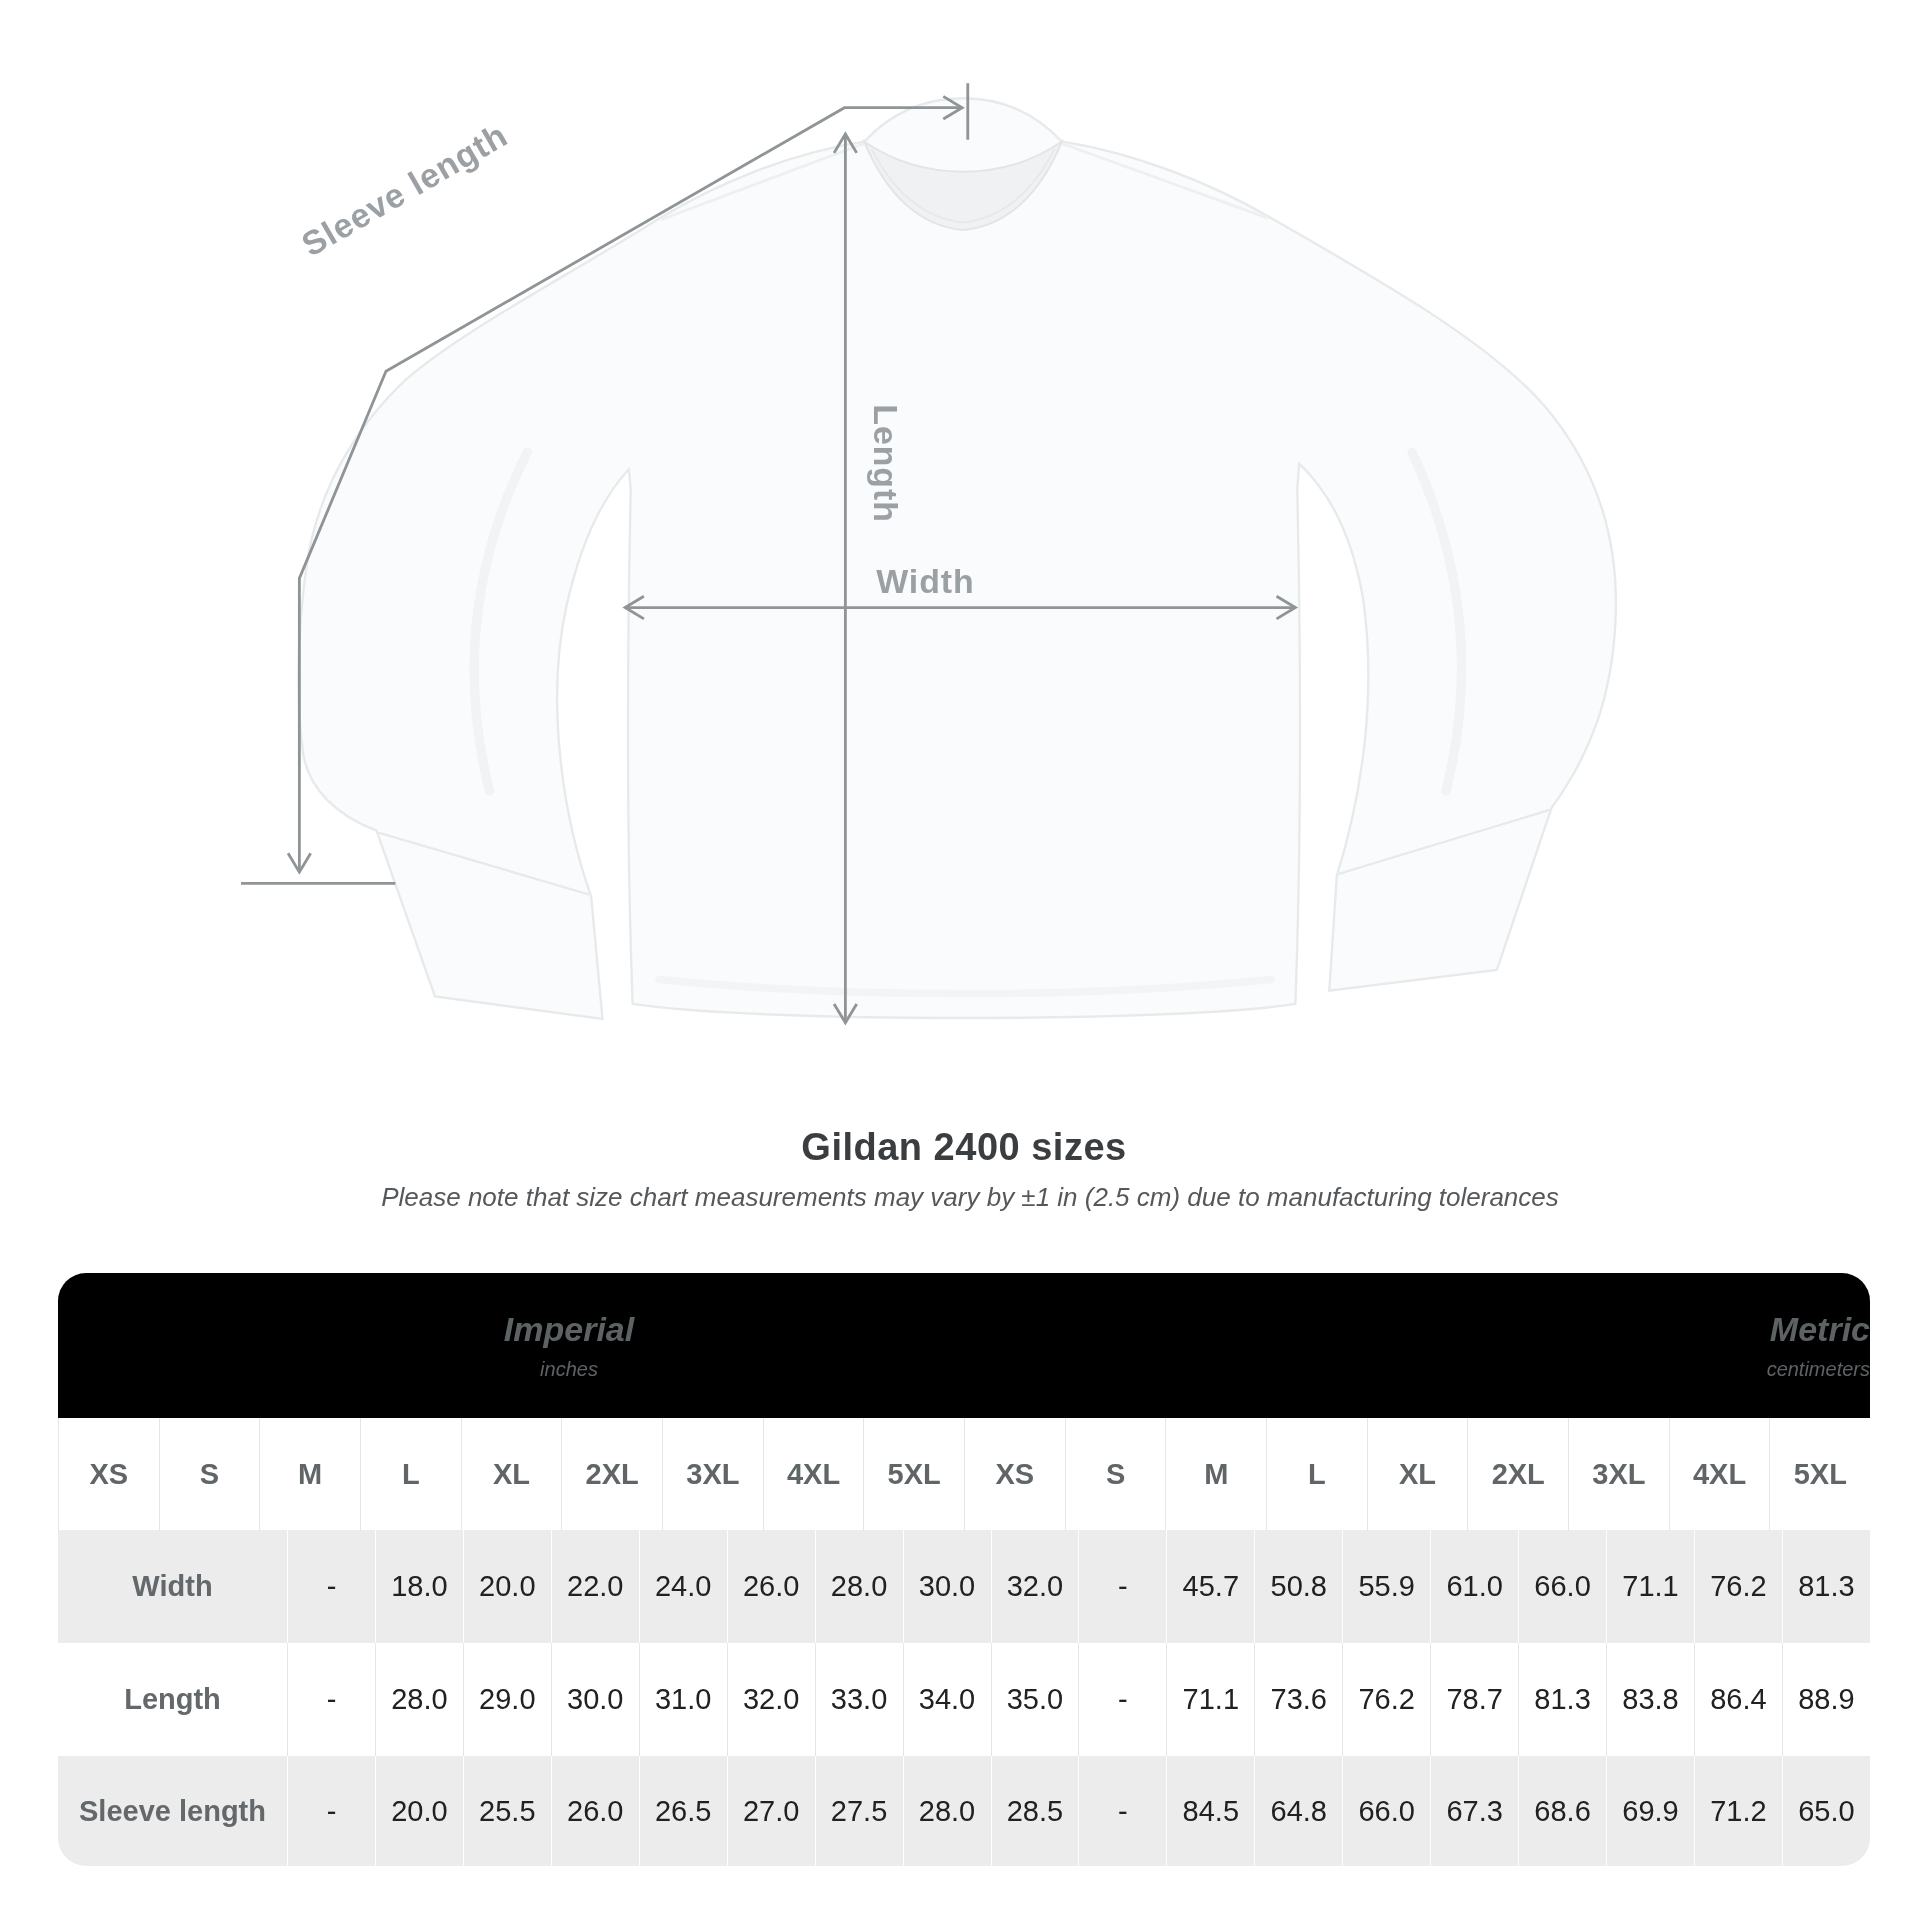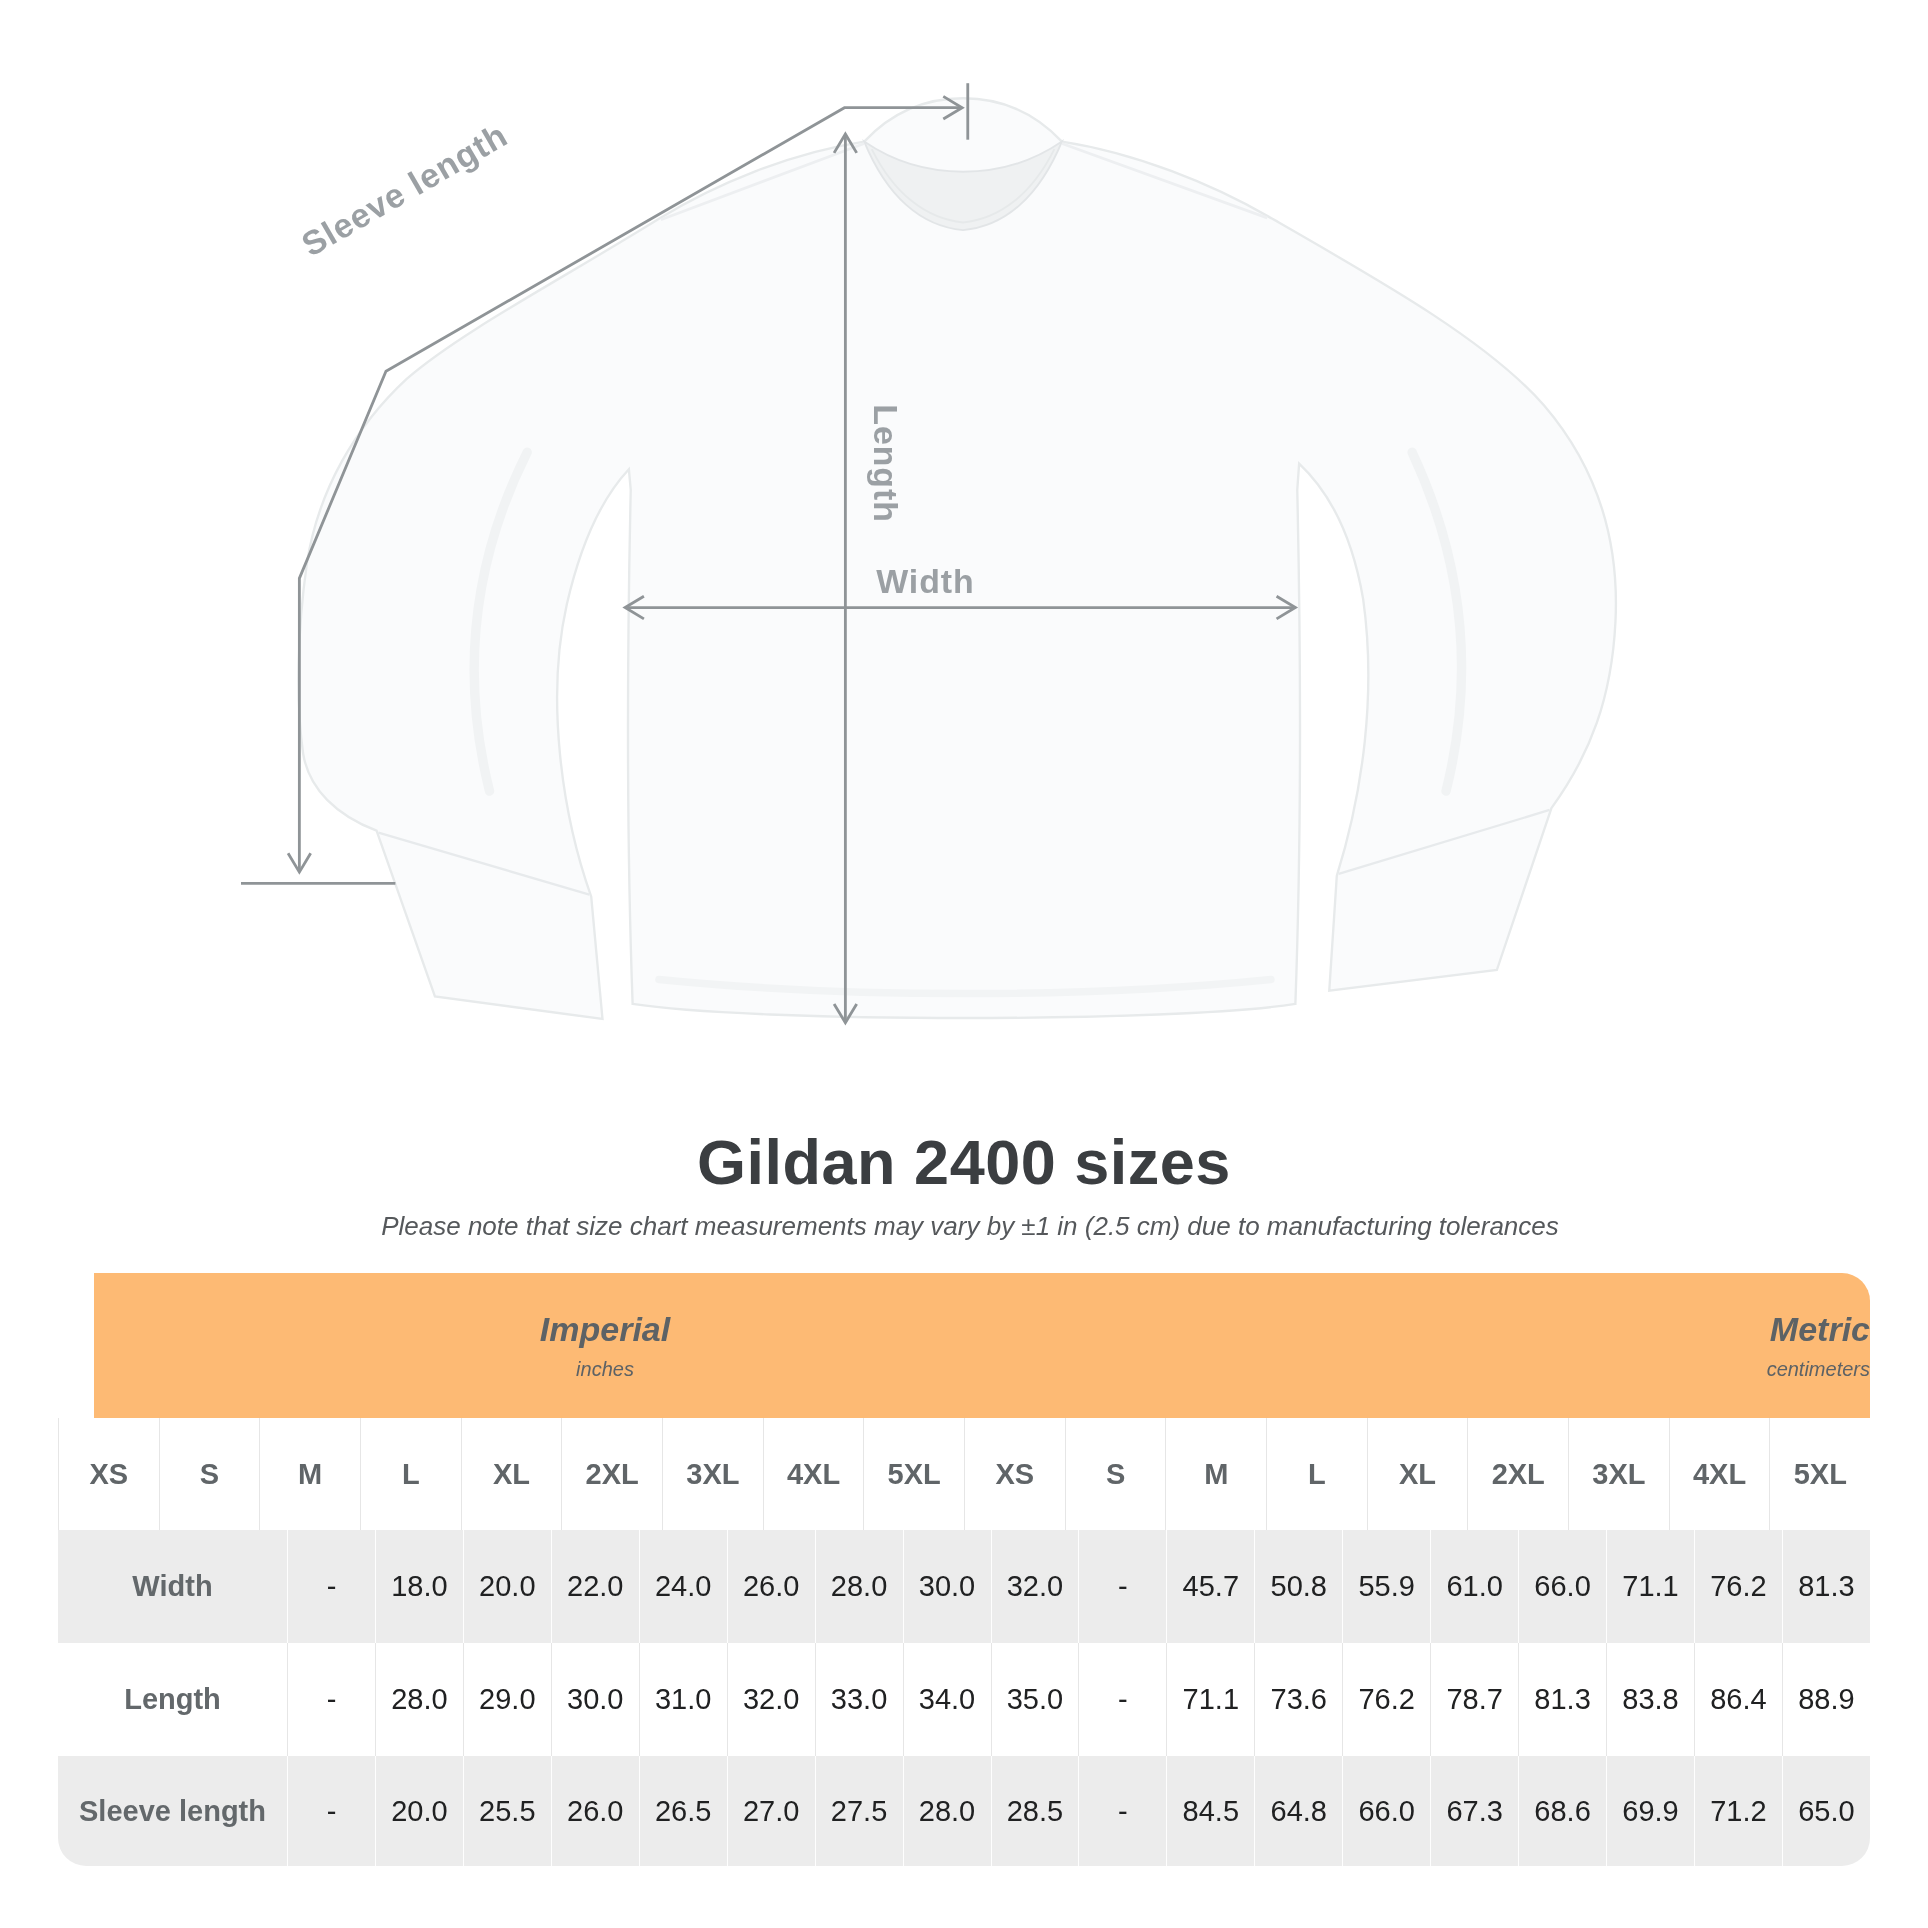--- a/index.html
+++ b/index.html
@@ -3,27 +3,27 @@
 <meta charset="utf-8">
 <style>
   html,body{margin:0;padding:0;background:#ffffff;}
   .canvas{
     position:relative;width:1928px;height:1928px;background:#ffffff;overflow:hidden;
     font-family:"Liberation Sans", sans-serif;
   }
   svg.diagram{position:absolute;top:0;left:0;}
   .ann-text{font-family:"Liberation Sans",sans-serif;font-weight:bold;font-size:36px;fill:#9ba0a4;letter-spacing:1px;}
   .title-block{position:absolute;top:1126px;left:0;width:1928px;text-align:center;}
-  .page-title{margin:0;font-size:63px;font-weight:bold;color:#3b3e41;letter-spacing:0.5px;}
+  .page-title{margin:0;font-size:38px;font-weight:bold;color:#3b3e41;letter-spacing:0.5px;}
   .page-subtitle{margin:13px 0 0 12px;font-size:26px;font-style:italic;color:#55585b;}
   .size-table{
     position:absolute;top:1273px;left:58px;width:1812px;height:593px;
     border-radius:28px;overflow:hidden;background:#ffffff;
   }
-  .unit-band{display:flex;height:145px;background:#fdba74;margin-left:36px;}
+  .unit-band{display:flex;height:145px;background:#000000;}
   .unit-cell{flex:0 0 50%;display:flex;flex-direction:column;align-items:center;justify-content:center;}
   .unit-cell.left{flex:0 0 1022px;}
   .unit-cell.right{flex:1;align-items:flex-end;}
   .unit-label{font-size:34px;font-weight:bold;font-style:italic;color:#5d6265;}
   .unit-sublabel{font-size:20px;font-style:italic;color:#5d6265;margin-top:9.4px;}
   .trow{display:flex;align-items:center;}
   .trow.header{height:112px;background:#ffffff;}
   .trow.r-gray{background:#ececec;}
   .trow.r-white{background:#ffffff;}
   .trow.data{height:113px;}

